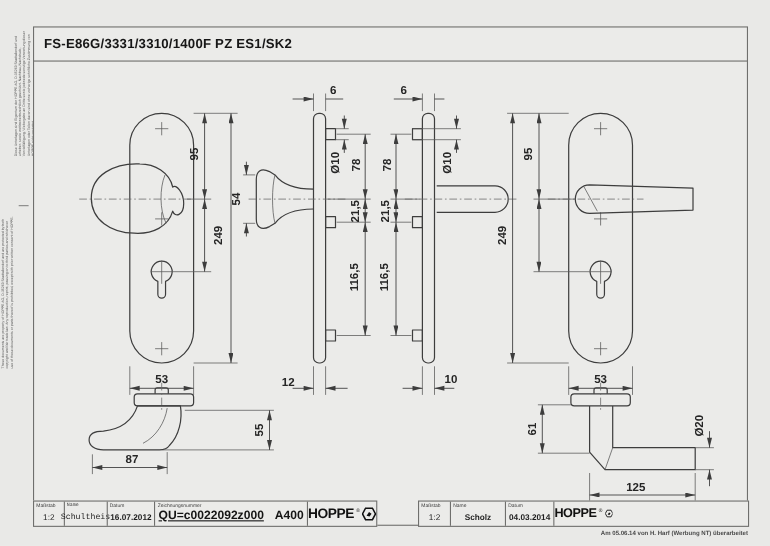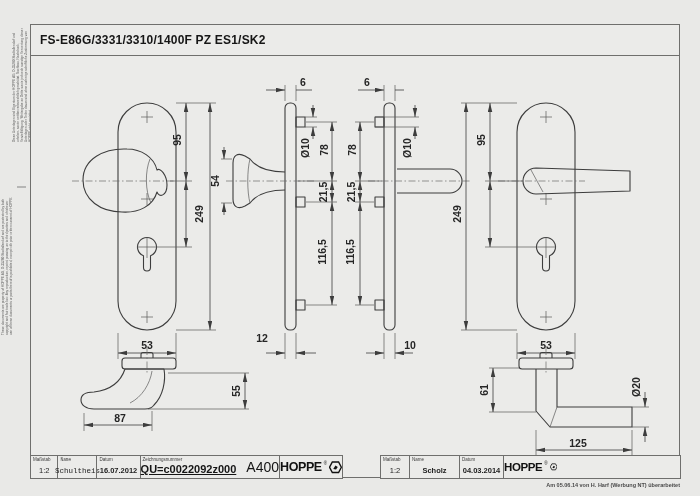--- a/index.html
+++ b/index.html
@@ -48,21 +48,21 @@
   .thead{
     position:absolute;top:1px;left:2px;font-size:4.5px;color:#3b3b3b;white-space:nowrap;
   }
   .tval{font-size:7.5px;color:#1d1d1d;white-space:nowrap;}
   .tval.b{font-weight:bold;}
   .numrow{
     width:100%;display:flex;align-items:flex-end;justify-content:center;gap:10px;
     padding-bottom:0;
   }
   .drawno{font-size:11px;font-weight:bold;color:#151515;white-space:nowrap;text-decoration:underline;}
-  .revcode{font-size:14px;font-weight:normal;color:#151515;white-space:nowrap;margin-top:38px;}
+  .revcode{font-size:11px;font-weight:bold;color:#151515;white-space:nowrap;margin-top:38px;}
   .logo{flex-direction:row;align-items:center;justify-content:center;gap:2px;padding-bottom:0;}
   .brand{font-size:12.5px;font-weight:bold;letter-spacing:-0.4px;color:#111;}
   .reg{font-size:4.5px;align-self:flex-start;margin-top:5px;color:#111;}
   .footer-note{
     position:absolute;top:482px;right:20px;font-size:5.5px;font-weight:bold;color:#4a4a4a;
     white-space:nowrap;
   }
 </style>
 </head>
 <body>
@@ -202,21 +202,21 @@
   <span class="dl rot" style="left:177px;top:140px">95</span>
   <span class="dl rot" style="left:199px;top:214px">249</span>
   <span class="dl" style="left:147px;top:345px">53</span>
 
   <span class="dl" style="left:303px;top:82px">6</span>
   <span class="dl rot" style="left:305px;top:148px">Ø10</span>
   <span class="dl rot" style="left:324px;top:150px">78</span>
   <span class="dl rot" style="left:323px;top:192px">21,5</span>
   <span class="dl rot" style="left:322px;top:252px">116,5</span>
   <span class="dl rot" style="left:215px;top:181px">54</span>
-  <span class="dl" style="left:262px;top:338px">12</span>
+  <span class="dl" style="left:262px;top:348px">12</span>
 
   <span class="dl" style="left:367px;top:82px">6</span>
   <span class="dl rot" style="left:407px;top:148px">Ø10</span>
   <span class="dl rot" style="left:352px;top:150px">78</span>
   <span class="dl rot" style="left:351px;top:192px">21,5</span>
   <span class="dl rot" style="left:350px;top:252px">116,5</span>
   <span class="dl" style="left:410px;top:345px">10</span>
 
   <span class="dl rot" style="left:481px;top:140px">95</span>
   <span class="dl rot" style="left:457px;top:214px">249</span>

